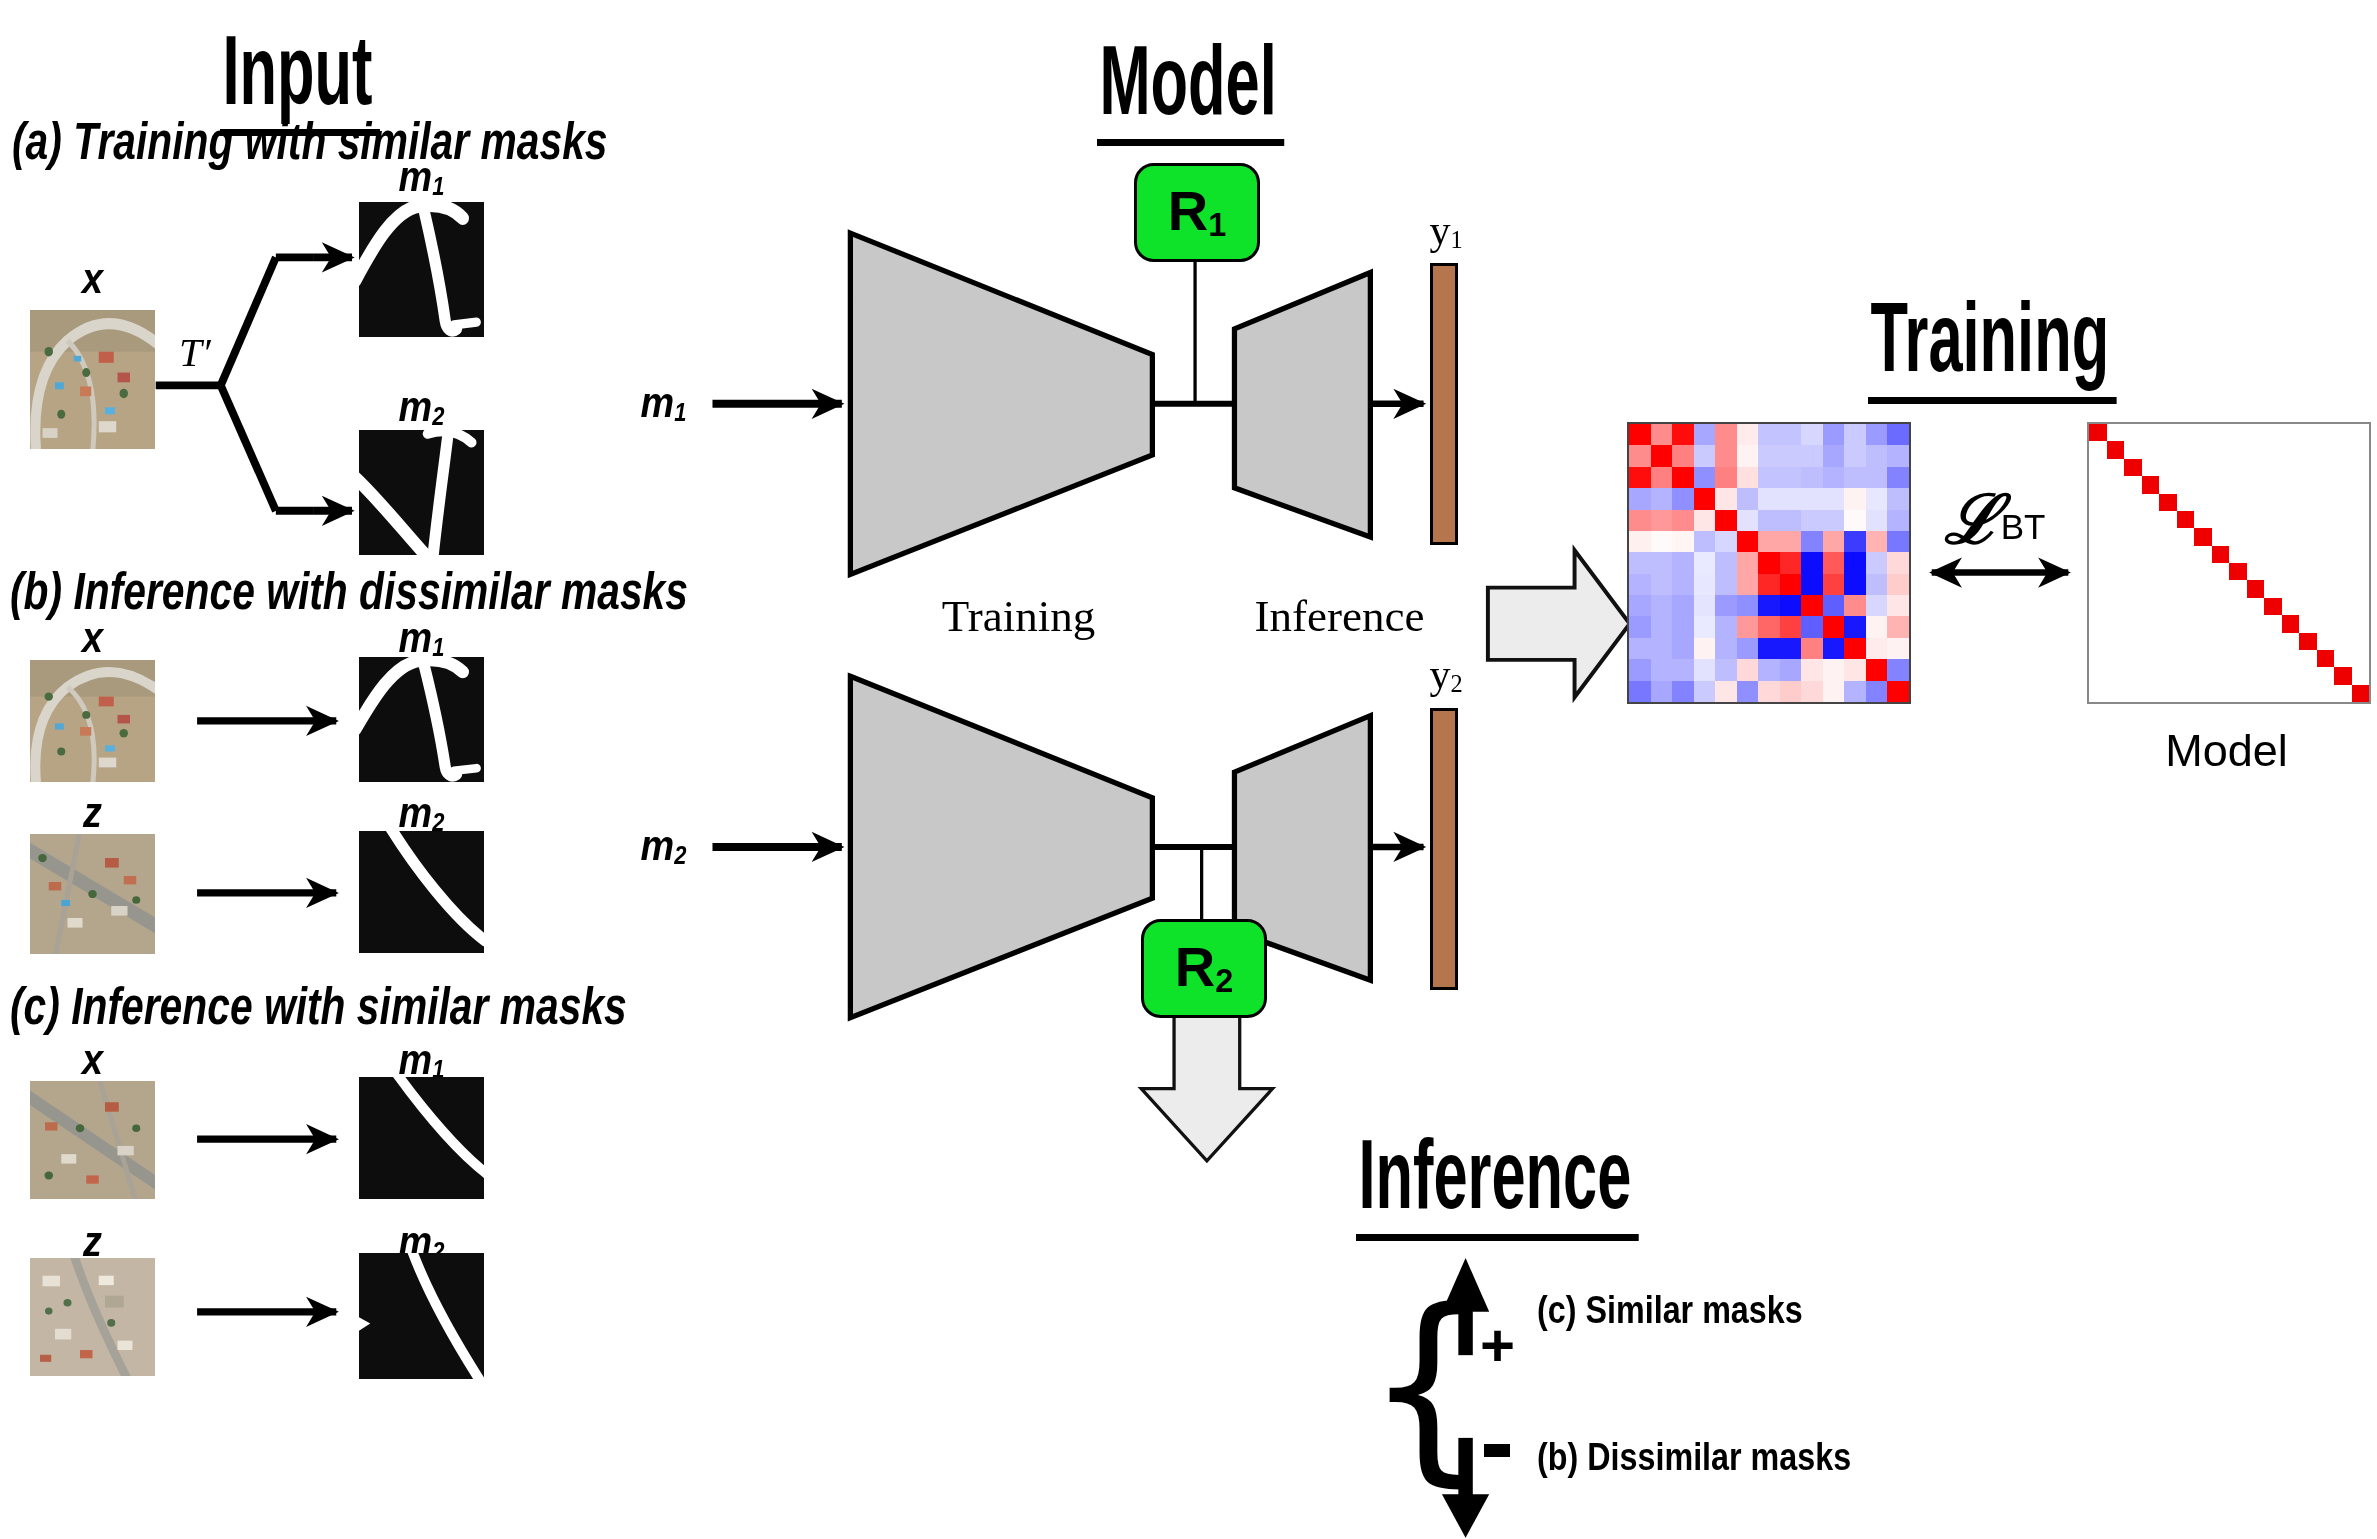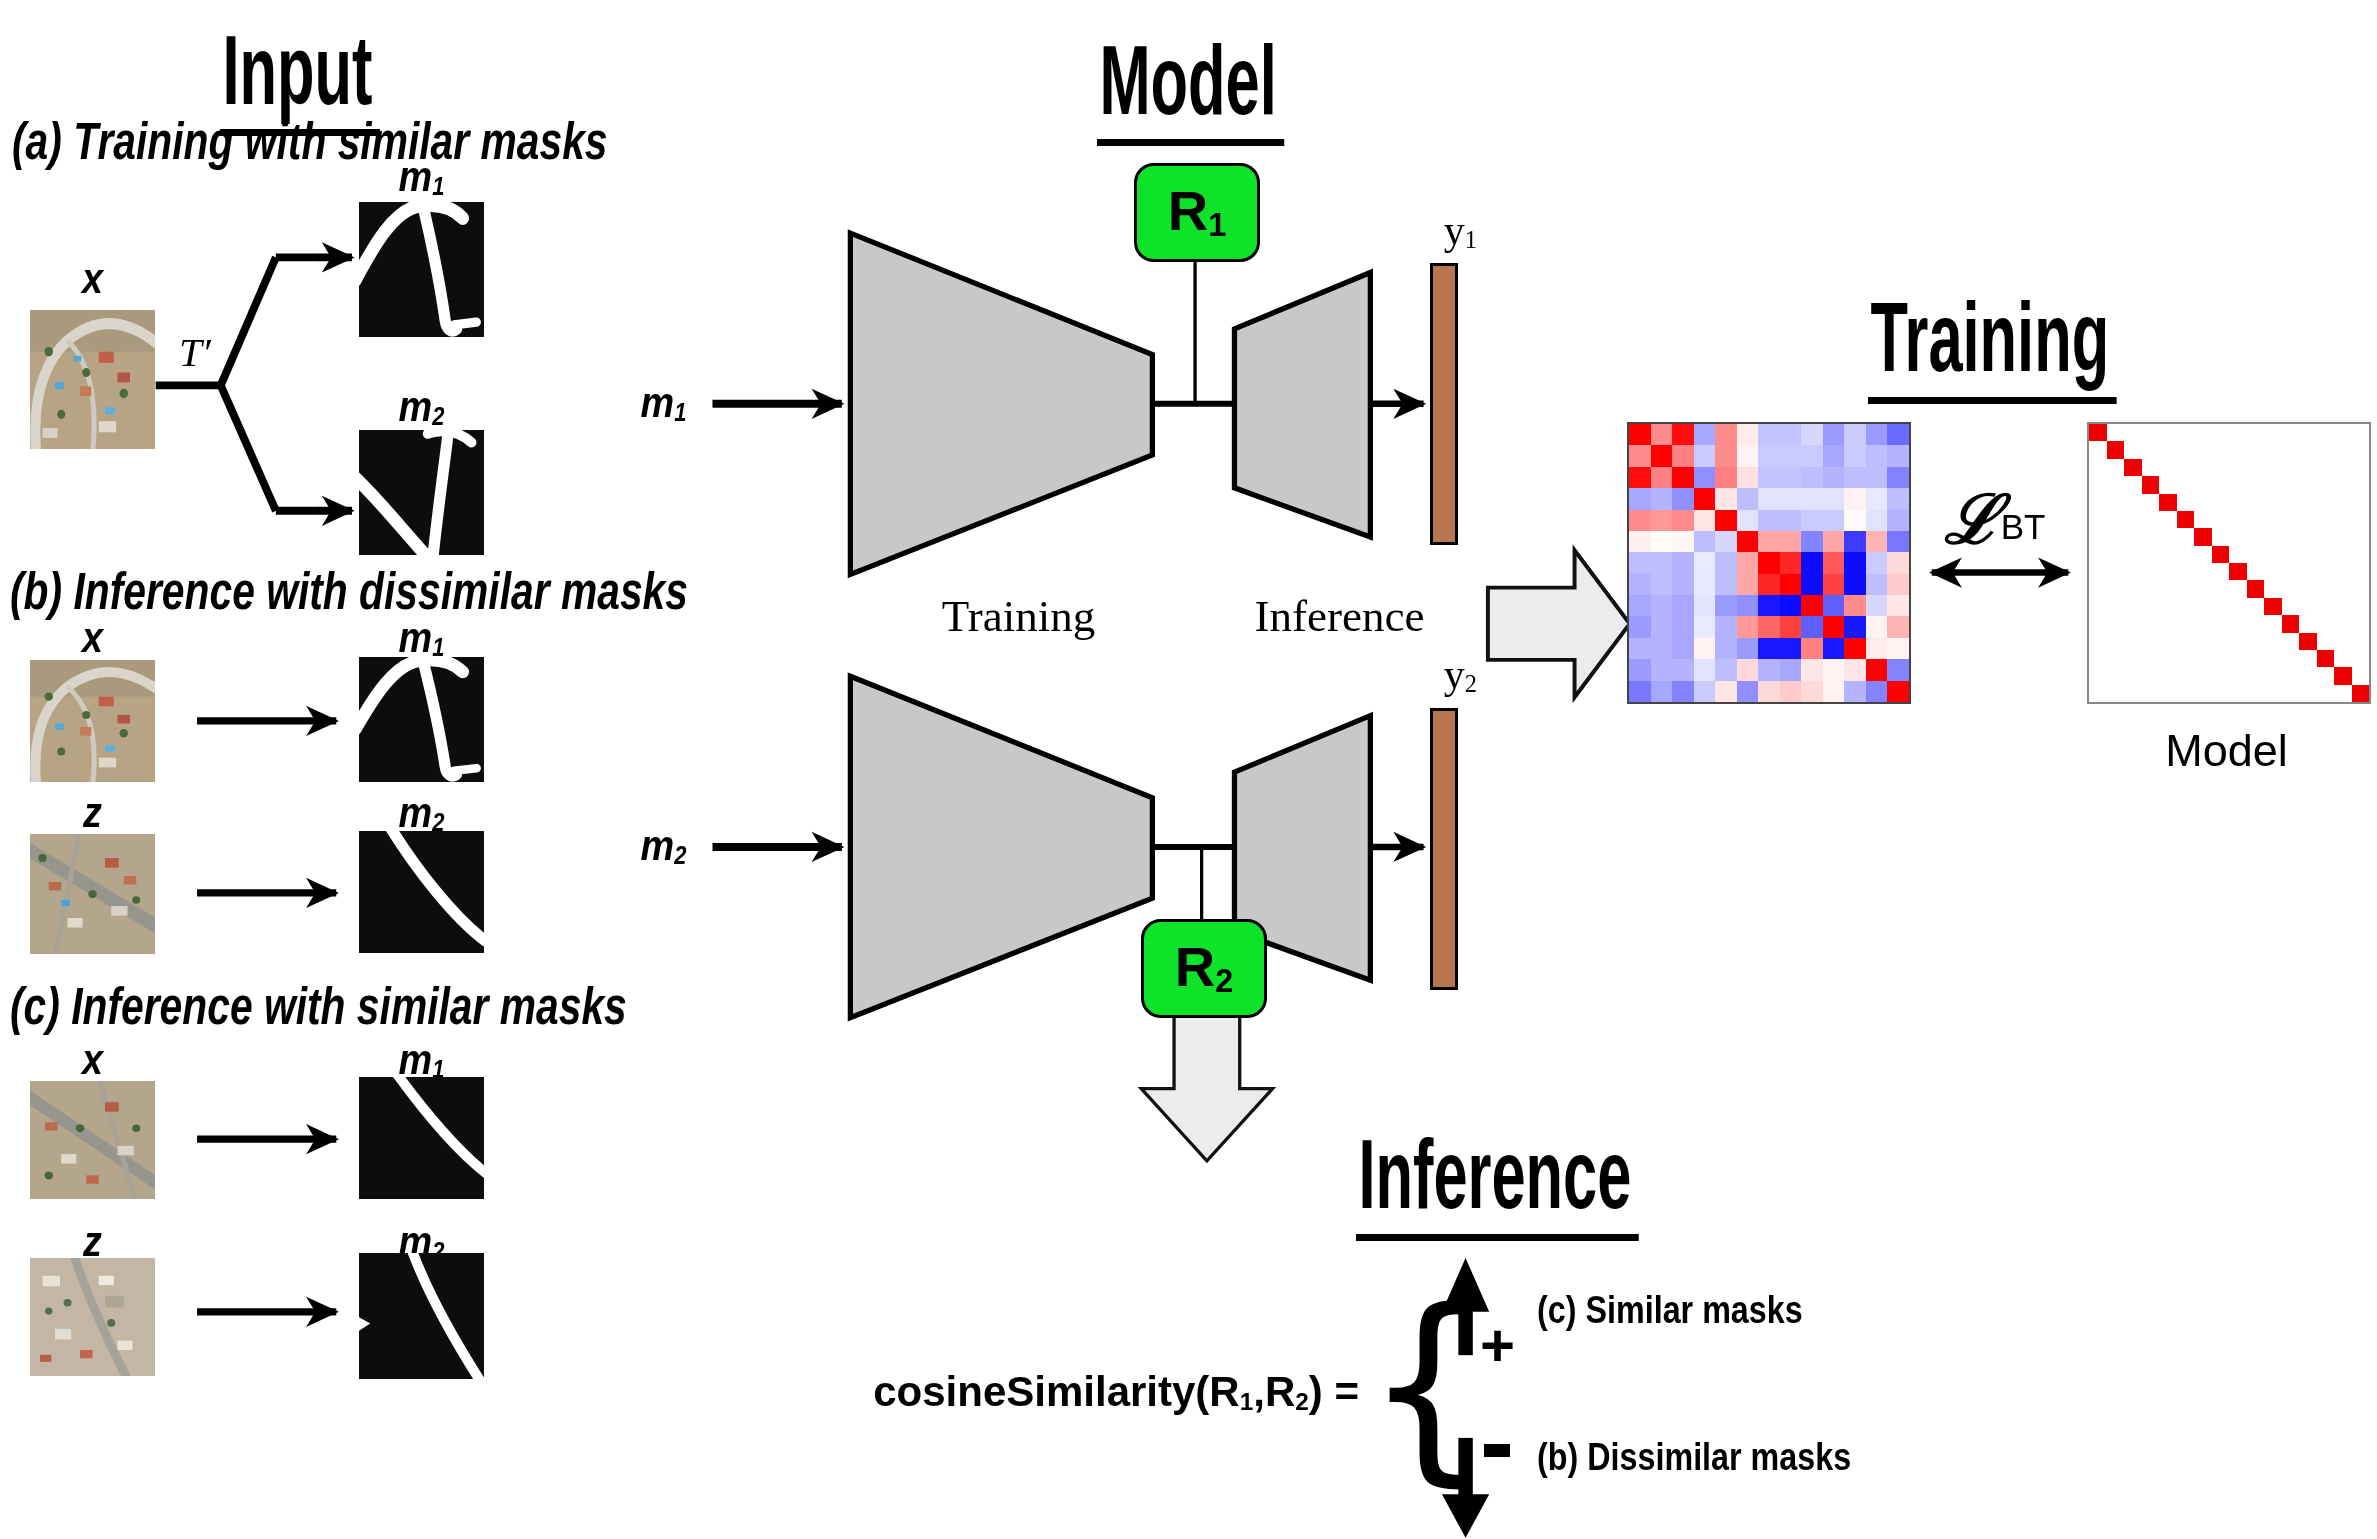--- a/index.html
+++ b/index.html
@@ -12,21 +12,21 @@
              transform:scaleX(.62);transform-origin:left top;}
   .sec-heading{font-size:51px;font-weight:bold;font-style:italic;line-height:1;white-space:nowrap;
              transform:scaleX(.80);transform-origin:left top;}
   .var-label{font-size:43px;font-weight:bold;font-style:italic;line-height:1;text-align:center;
              transform:scaleX(.88);transform-origin:center top;}
   .var-label sub, .m-sub{font-size:58%;vertical-align:-0.18em;}
   sub{font-size:58%;vertical-align:-0.18em;}
   .serif{font-family:"Liberation Serif","DejaVu Serif",serif;}
   .t-label{font-size:41px;font-style:italic;line-height:1;}
   .stage-label{font-size:45px;line-height:1;text-align:center;}
-  .y-label{font-size:42px;line-height:1;text-align:right;}
+  .y-label{font-size:42px;line-height:1;text-align:center;}
   .r-box{border:3.9px solid #000;border-radius:19.7px;display:flex;align-items:center;
          justify-content:center;font-size:56px;font-weight:bold;line-height:1;}
   .bar{border:3.9px solid #000;}
   .grid{display:grid;gap:0;}
   .heatmap{border:2px solid #444;}
   .target{border:2px solid #888;}
   .caption{font-size:38px;text-align:center;line-height:1.1;}
   .target-caption{font-size:45px;text-align:center;line-height:1;}
   .loss-l{font-family:"DejaVu Serif","Liberation Serif",serif;font-style:italic;
           font-weight:bold;font-size:68px;line-height:1;}
@@ -724,23 +724,20 @@
       <div style="background: rgb(255, 255, 255);"></div>
       <div style="background: rgb(255, 255, 255);"></div>
       <div style="background: rgb(255, 255, 255);"></div>
       <div style="background: rgb(238, 0, 0);"></div>
     </div>
 
   <div class="abs target-caption" style="left:2095px;top:728px;width:263px;">Model</div>
 
   <div class="abs big-title" style="left:1356px;top:1124px;">Inference</div>
 
-  <div class="abs formula" style="left:788px;top:1367px;width:571px;">
-    <span>cosineSimilarity(R</span><sub>1</sub><span>,R</span><sub>2</sub><span>) =</span>
-  </div>
 
   <div class="abs brace" style="left:1365px;top:1282px;">{</div>
 
   <div class="abs plus" style="left:1480px;top:1316px;">+</div>
   <div class="abs minus-box" style="left:1484px;top:1444px;width:26px;height:13px;"></div>
 
   <div class="abs note" style="left:1537px;top:1291px;">(c) Similar masks</div>
   <div class="abs note" style="left:1537px;top:1438px;">(b) Dissimilar masks</div>
 
 </div>

